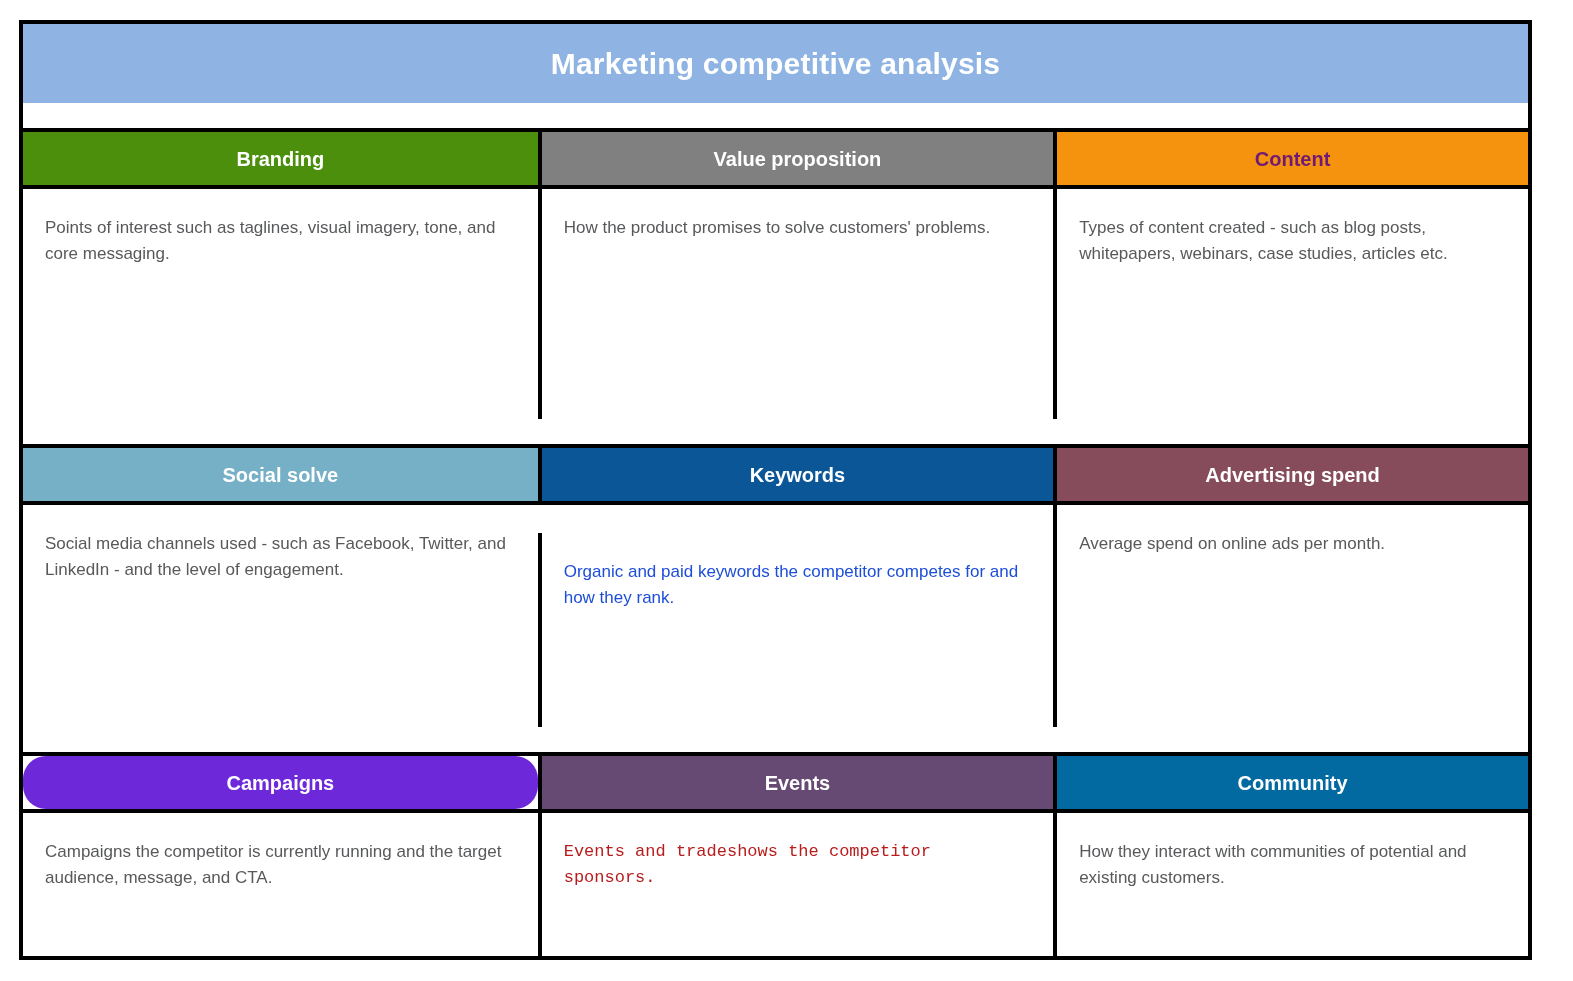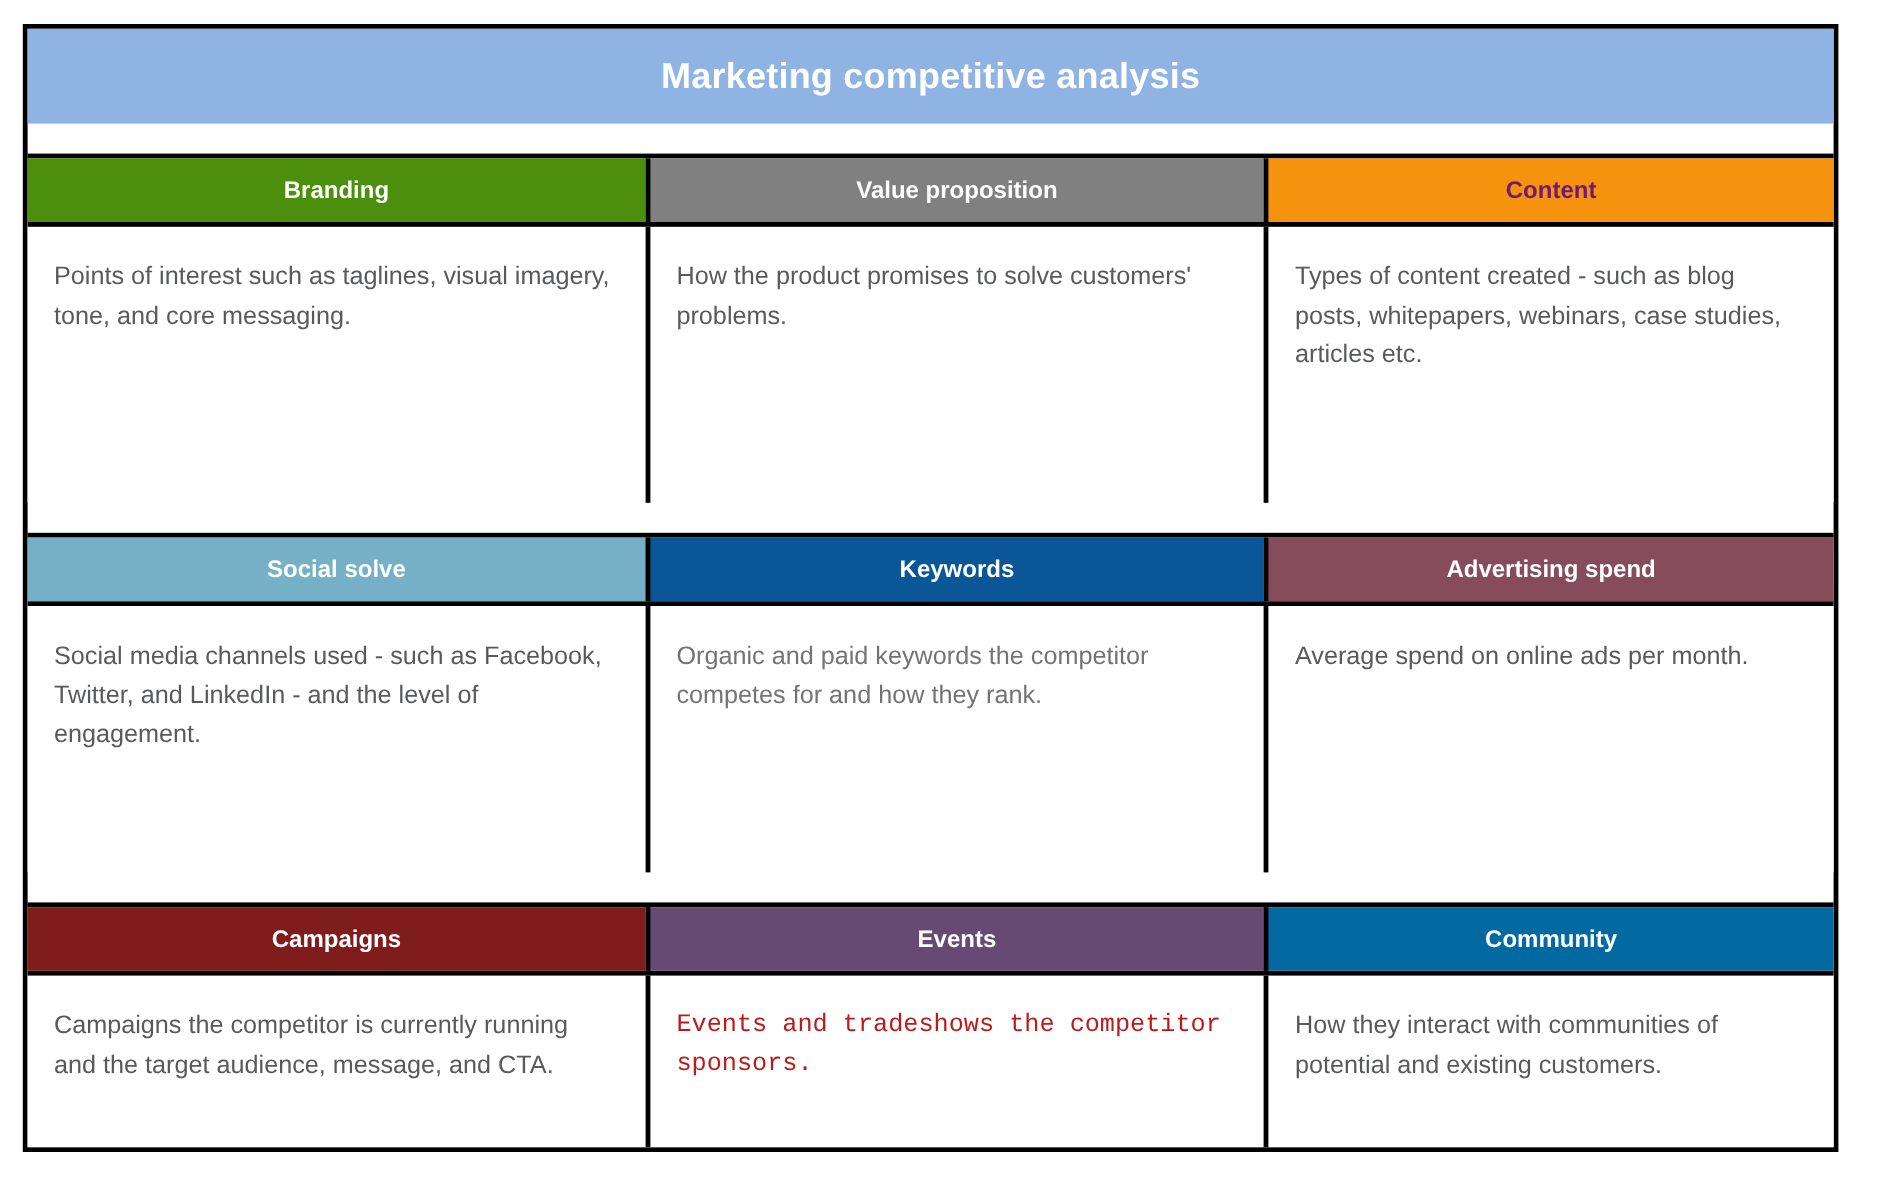--- a/index.html
+++ b/index.html
@@ -87,21 +87,21 @@
     justify-content: center;
     color: #ffffff;
     font-size: 20px;
     font-weight: bold;
     line-height: 1;
   }
 
   .body-cell {
     padding: 26px 20px 10px 22px;
     color: #58595B;
-    font-size: 21px;
+    font-size: 17px;
     line-height: 1.55;
   }
   .body-cell .cell-text {
     display: block;
     max-width: 98%;
   }
 
   
   .row-body-1 { flex: 0 0 234px; }
   .row-body-2 { flex: 0 0 226px; }
@@ -149,30 +149,30 @@
         <span>Keywords</span>
       </div>
       <div class="cell col-3 header-cell" style="background: rgb(134, 76, 92); color: rgb(255, 255, 255);">
         <span>Advertising spend</span>
       </div>
     </div>
     <div class="body-row row-body-2">
       <div class="cell col-1 body-cell" style="color: rgb(88, 89, 91);">
         <span class="cell-text">Social media channels used - such as Facebook, Twitter, and LinkedIn - and the level of engagement.</span>
       </div>
-      <div class="cell col-2 body-cell" style="color: #737373;">
+      <div class="cell col-2 body-cell" style="color: #1d4ed8; margin-top: 28px;">
         <span class="cell-text">Organic and paid keywords the competitor competes for and how they rank.</span>
       </div>
       <div class="cell col-3 body-cell" style="color: rgb(88, 89, 91);">
         <span class="cell-text">Average spend on online ads per month.</span>
       </div>
     </div>
 
     <div class="header-row">
-      <div class="cell col-1 header-cell" style="background: #7f1d1d; color: rgb(255, 255, 255);">
+      <div class="cell col-1 header-cell" style="background: #6d28d9; color: rgb(255, 255, 255); border-radius: 23px;">
         <span>Campaigns</span>
       </div>
       <div class="cell col-2 header-cell" style="background: rgb(102, 74, 115); color: rgb(255, 255, 255);">
         <span>Events</span>
       </div>
       <div class="cell col-3 header-cell" style="background: #0369a1; color: rgb(255, 255, 255);">
         <span>Community</span>
       </div>
     </div>
     <div class="body-row row-body-3">

